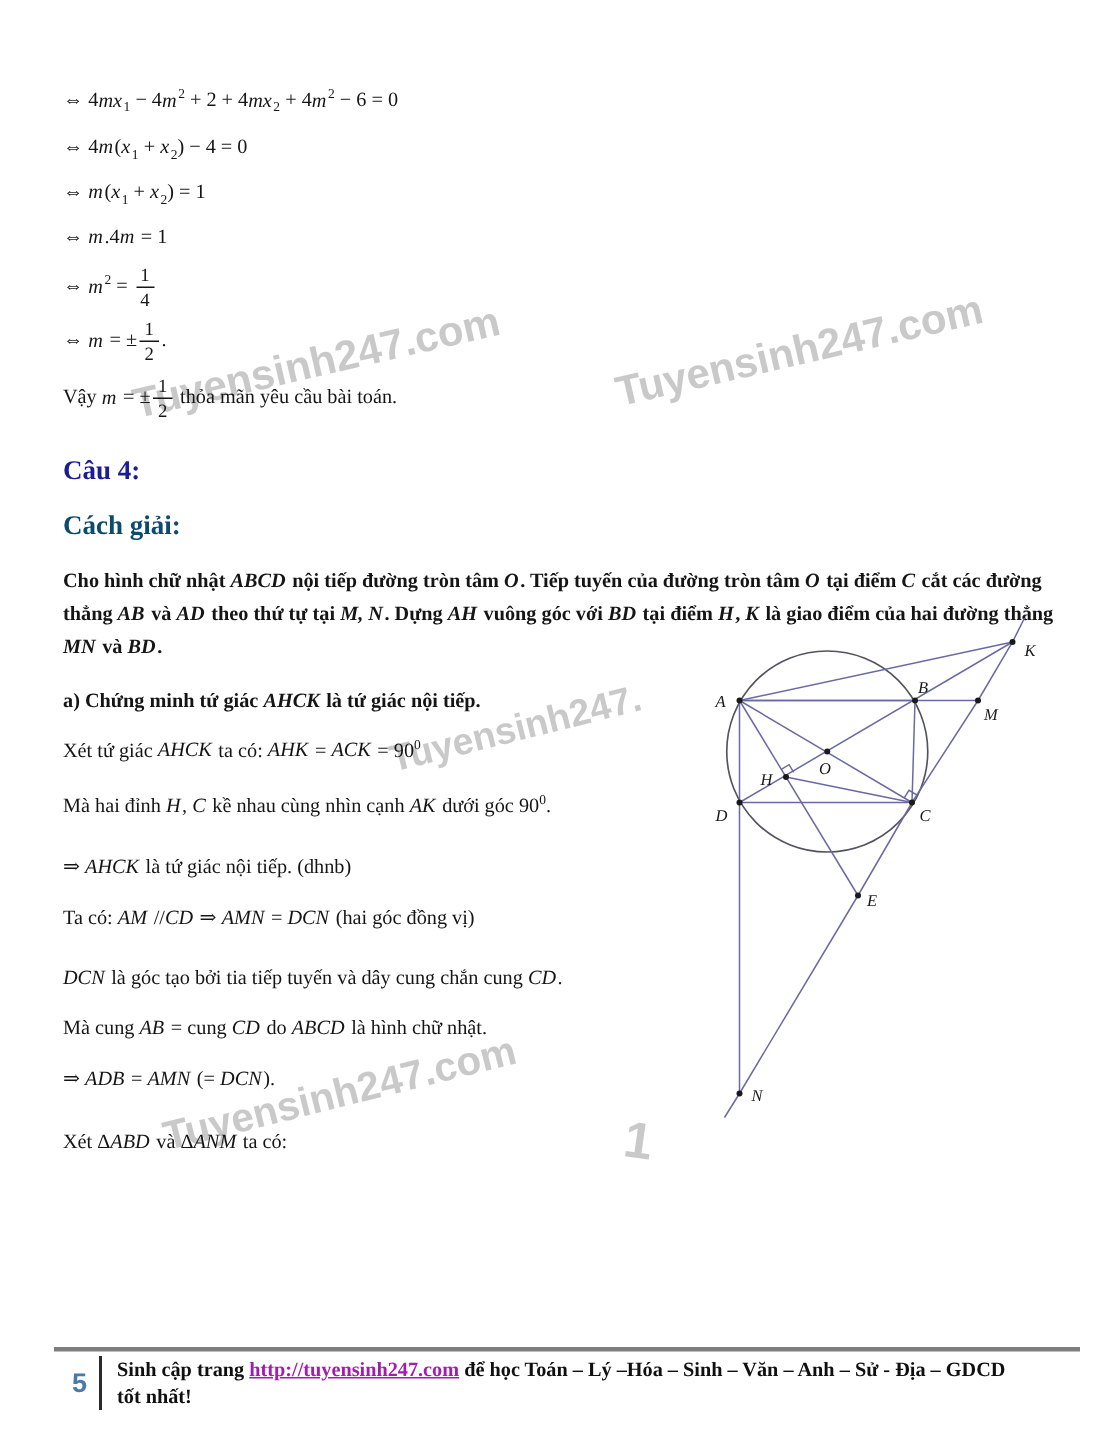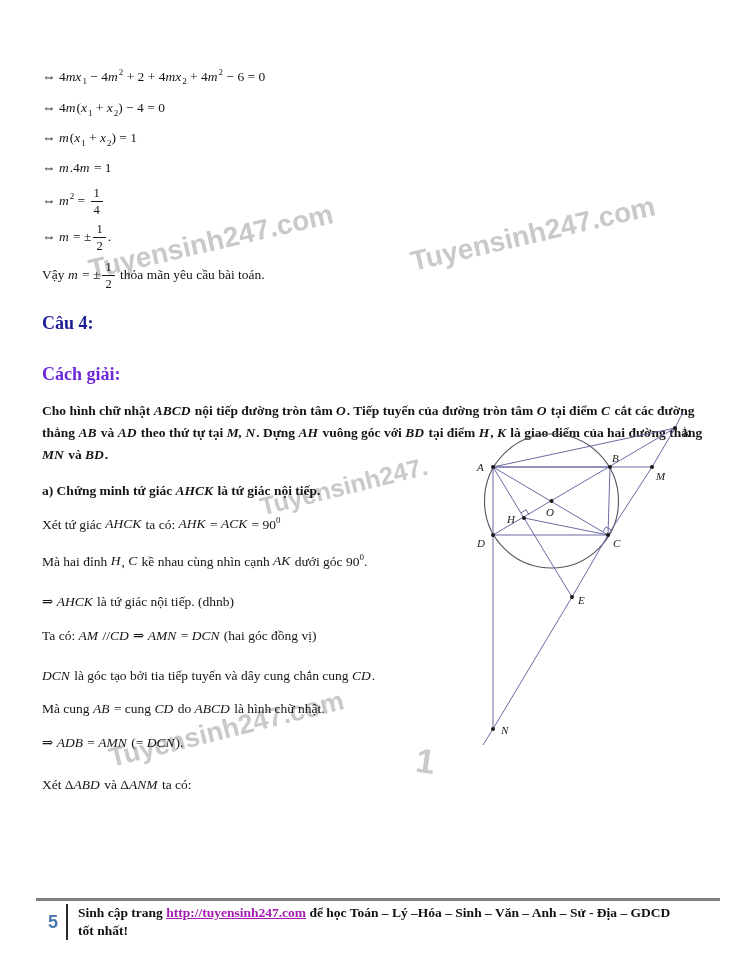--- a/index.html
+++ b/index.html
@@ -5,21 +5,21 @@
   html,body { margin:0; padding:0; }
   body {
     width:742px; height:960px; position:relative; overflow:hidden;
     background:#ffffff;
     font-family:"Liberation Serif","DejaVu Serif",serif;
   }
   .watermark {
     position:absolute; z-index:0; color:#c9c9c9; white-space:nowrap;
     font-family:"Liberation Sans","DejaVu Sans",sans-serif; font-weight:bold;
   }
-  #main { position:absolute; left:42px; top:10px; width:678px; padding-top:56px; z-index:1; }
+  #main { position:absolute; left:42px; top:0; width:678px; padding-top:56px; z-index:1; }
   .cl { font-size:13.5px; color:#151515; line-height:1.42; position:relative; }
   .eq i, .cl i { padding-right:1px; }
   .head { font-weight:bold; font-size:18px; color:#1c1c94; }
   .para { font-weight:bold; line-height:1.62; }
   .narrow { max-width:432px; }
   .bold { font-weight:bold; }
   sub,sup { font-size:9px; }
   .frac { display:inline-block; vertical-align:middle; text-align:center;
           font-size:12.5px; line-height:1.12; margin:0 2px; }
   .frac .num { display:block; border-bottom:1px solid #151515; padding:0 3px 1px; }
@@ -49,21 +49,21 @@
 
 <div id="main">
     <div class="cl eq" style="margin-top: 0px;">⇔ 4<i>mx</i><sub>1</sub> − 4<i>m</i><sup>2</sup> + 2 + 4<i>mx</i><sub>2</sub> + 4<i>m</i><sup>2</sup> − 6 = 0</div>
     <div class="cl eq" style="margin-top: 10px;">⇔ 4<i>m</i>(<i>x</i><sub>1</sub> + <i>x</i><sub>2</sub>) − 4 = 0</div>
     <div class="cl eq" style="margin-top: 9px;">⇔ <i>m</i>(<i>x</i><sub>1</sub> + <i>x</i><sub>2</sub>) = 1</div>
     <div class="cl eq" style="margin-top: 8px;">⇔ <i>m</i>.4<i>m</i> = 1</div>
     <div class="cl eq" style="margin-top: 9px;">⇔ <i>m</i><sup>2</sup> = <span class="frac"><span class="num">1</span><span class="den">4</span></span></div>
     <div class="cl eq" style="margin-top: 5px;">⇔ <i>m</i> = ±<span class="frac"><span class="num">1</span><span class="den">2</span></span>.</div>
     <div class="cl eq" style="margin-top: 7px;">Vậy <i>m</i> = ±<span class="frac"><span class="num">1</span><span class="den">2</span></span> thỏa mãn yêu cầu bài toán.</div>
     <div class="cl head" style="margin-top: 20px; color: rgb(28, 28, 148);">Câu 4:</div>
-    <div class="cl head" style="margin-top: 25px; color: #6d28d9;">Cách giải:</div>
+    <div class="cl head" style="margin-top: 11px; color: #0c4a6e;">Cách giải:</div>
     <div class="cl para" style="margin-top: 13px;">Cho hình chữ nhật <i>ABCD</i> nội tiếp đường tròn tâm <i>O</i>. Tiếp tuyến của đường tròn tâm <i>O</i> tại điểm <i>C</i> cắt các đường thẳng <i>AB</i> và <i>AD</i>  theo thứ tự tại <i>M, N</i>. Dựng <i>AH</i>  vuông góc với <i>BD</i> tại điểm <i>H</i>,  <i>K</i>  là giao điểm của hai đường thẳng <i>MN</i>  và <i>BD</i>.</div>
     <div class="cl narrow bold" style="margin-top: 15px;">a) Chứng minh tứ giác <i>AHCK</i> là tứ giác nội tiếp.</div>
     <div class="cl narrow" style="margin-top: 14px;">Xét tứ giác  <i>AHCK</i>  ta có:  <i>AHK</i> = <i>ACK</i> = 90<sup>0</sup></div>
     <div class="cl narrow" style="margin-top: 17px;">Mà hai đỉnh  <i>H</i>, <i>C</i>  kề nhau cùng nhìn cạnh  <i>AK</i>  dưới góc  90<sup>0</sup>.</div>
     <div class="cl narrow" style="margin-top: 22px;">⇒ <i>AHCK</i>   là tứ giác nội tiếp. (dhnb)</div>
     <div class="cl narrow" style="margin-top: 15px;">Ta có:  <i>AM</i> //<i>CD</i> ⇒ <i>AMN</i> = <i>DCN</i>  (hai góc đồng vị)</div>
     <div class="cl narrow" style="margin-top: 21px;"><i>DCN</i>  là góc tạo bởi tia tiếp tuyến và dây cung chắn cung  <i>CD</i>.</div>
     <div class="cl narrow" style="margin-top: 13px;">Mà cung  <i>AB</i> =  cung  <i>CD</i>  do  <i>ABCD</i>  là hình chữ nhật.</div>
     <div class="cl narrow" style="margin-top: 15px;">⇒ <i>ADB</i> = <i>AMN</i> (= <i>DCN</i>).</div>
     <div class="cl narrow" style="margin-top: 23px;">Xét Δ<i>ABD</i>  và  Δ<i>ANM</i>  ta có:</div>

